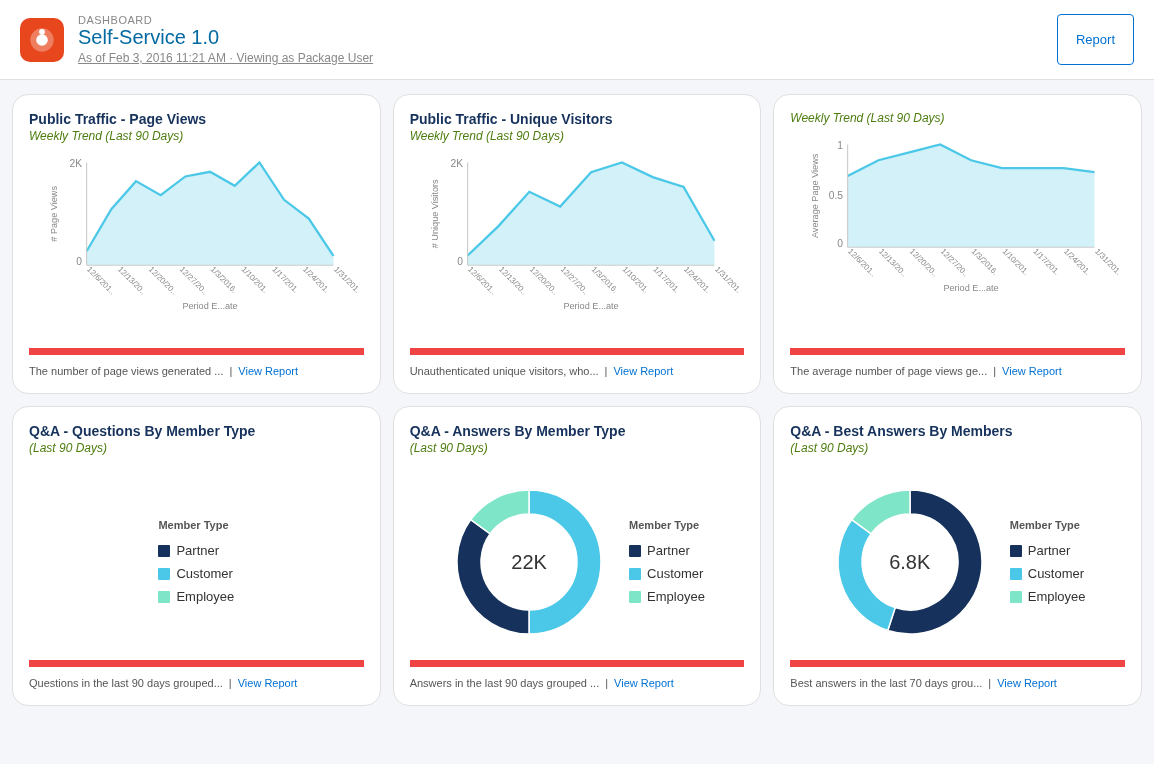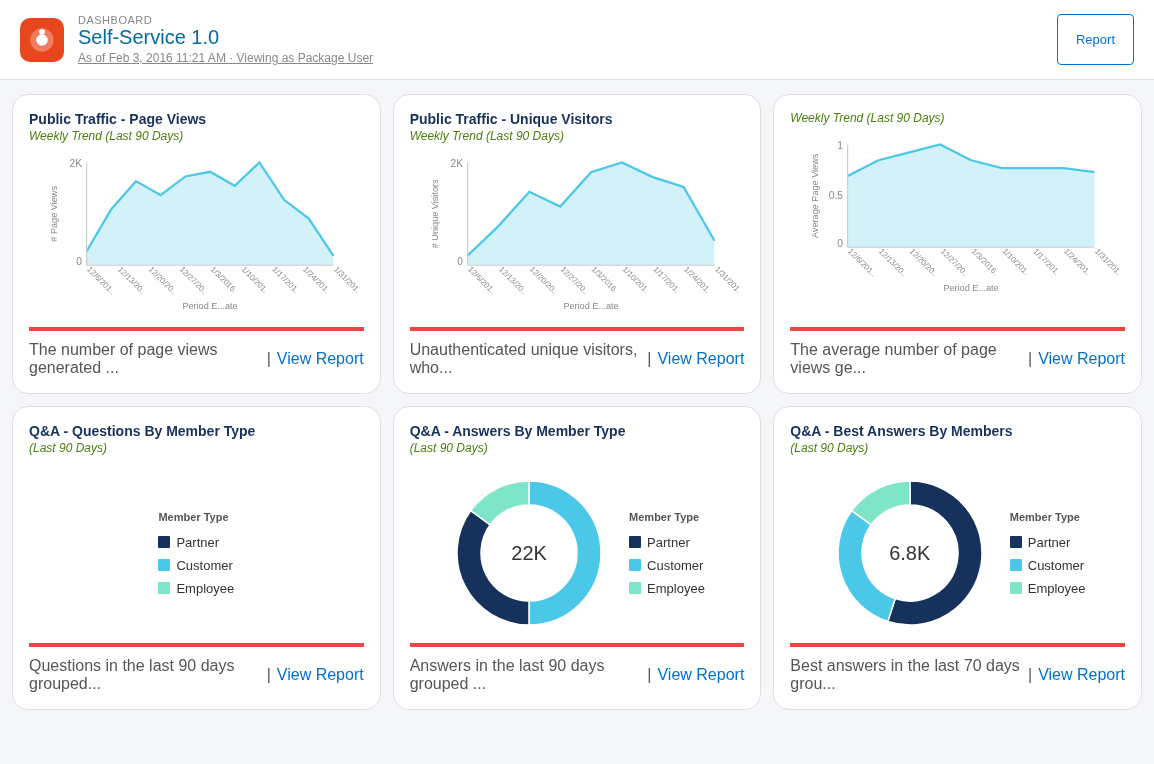--- a/index.html
+++ b/index.html
@@ -12,21 +12,21 @@
     .header-text .dashboard-label { font-size: 11px; color: #888; text-transform: uppercase; letter-spacing: 0.5px; }
     .header-text .title { font-size: 20px; font-weight: 300; color: #0369a1; }
     .header-text .subtitle { font-size: 12px; color: #888; margin-top: 2px; text-decoration: underline; }
     .refresh-btn { border: 1px solid #0070d2; color: #0070d2; background: #fff; padding: 7px 18px; border-radius: 4px; cursor: pointer; font-size: 13px; }
 
     .dashboard-grid { display: grid; grid-template-columns: repeat(3, 1fr); gap: 12px; padding: 14px 12px; }
 
     .card { background: #fff; border-radius: 16px; border: 1px solid #e0e0e0; padding: 16px; display: flex; flex-direction: column; min-height: 300px; }
     .card-title { font-size: 14px; font-weight: 600; color: #16325c; margin-bottom: 2px; }
     .card-subtitle { font-size: 12px; color: #4d7c0f; margin-bottom: 8px; font-style: italic; }
-    .card-footer { margin-top: auto; padding-top: 10px; font-size: 16px; color: #555; border-top: 4px solid #ef4444; display: flex; gap: 6px; align-items: center; }
+    .card-footer { margin-top: auto; padding-top: 10px; font-size: 11px; color: #555; border-top: 7px solid #ef4444; display: flex; gap: 6px; align-items: center; }
     .card-footer a { color: #0070d2; text-decoration: none; white-space: nowrap; }
 
     
     .chart-area { flex: 1; position: relative; min-height: 160px; }
 
     
     .donut-area { flex: 1; display: flex; align-items: center; justify-content: center; gap: 20px; padding: 10px 0; }
     .donut-wrapper { position: relative; width: 160px; height: 160px; flex-shrink: 0; }
     .donut-center-label { position: absolute; top: 50%; left: 50%; transform: translate(-50%, -50%); font-size: 20px; font-weight: 300; color: #333; text-align: center; }
     .legend { display: flex; flex-direction: column; gap: 8px; }

